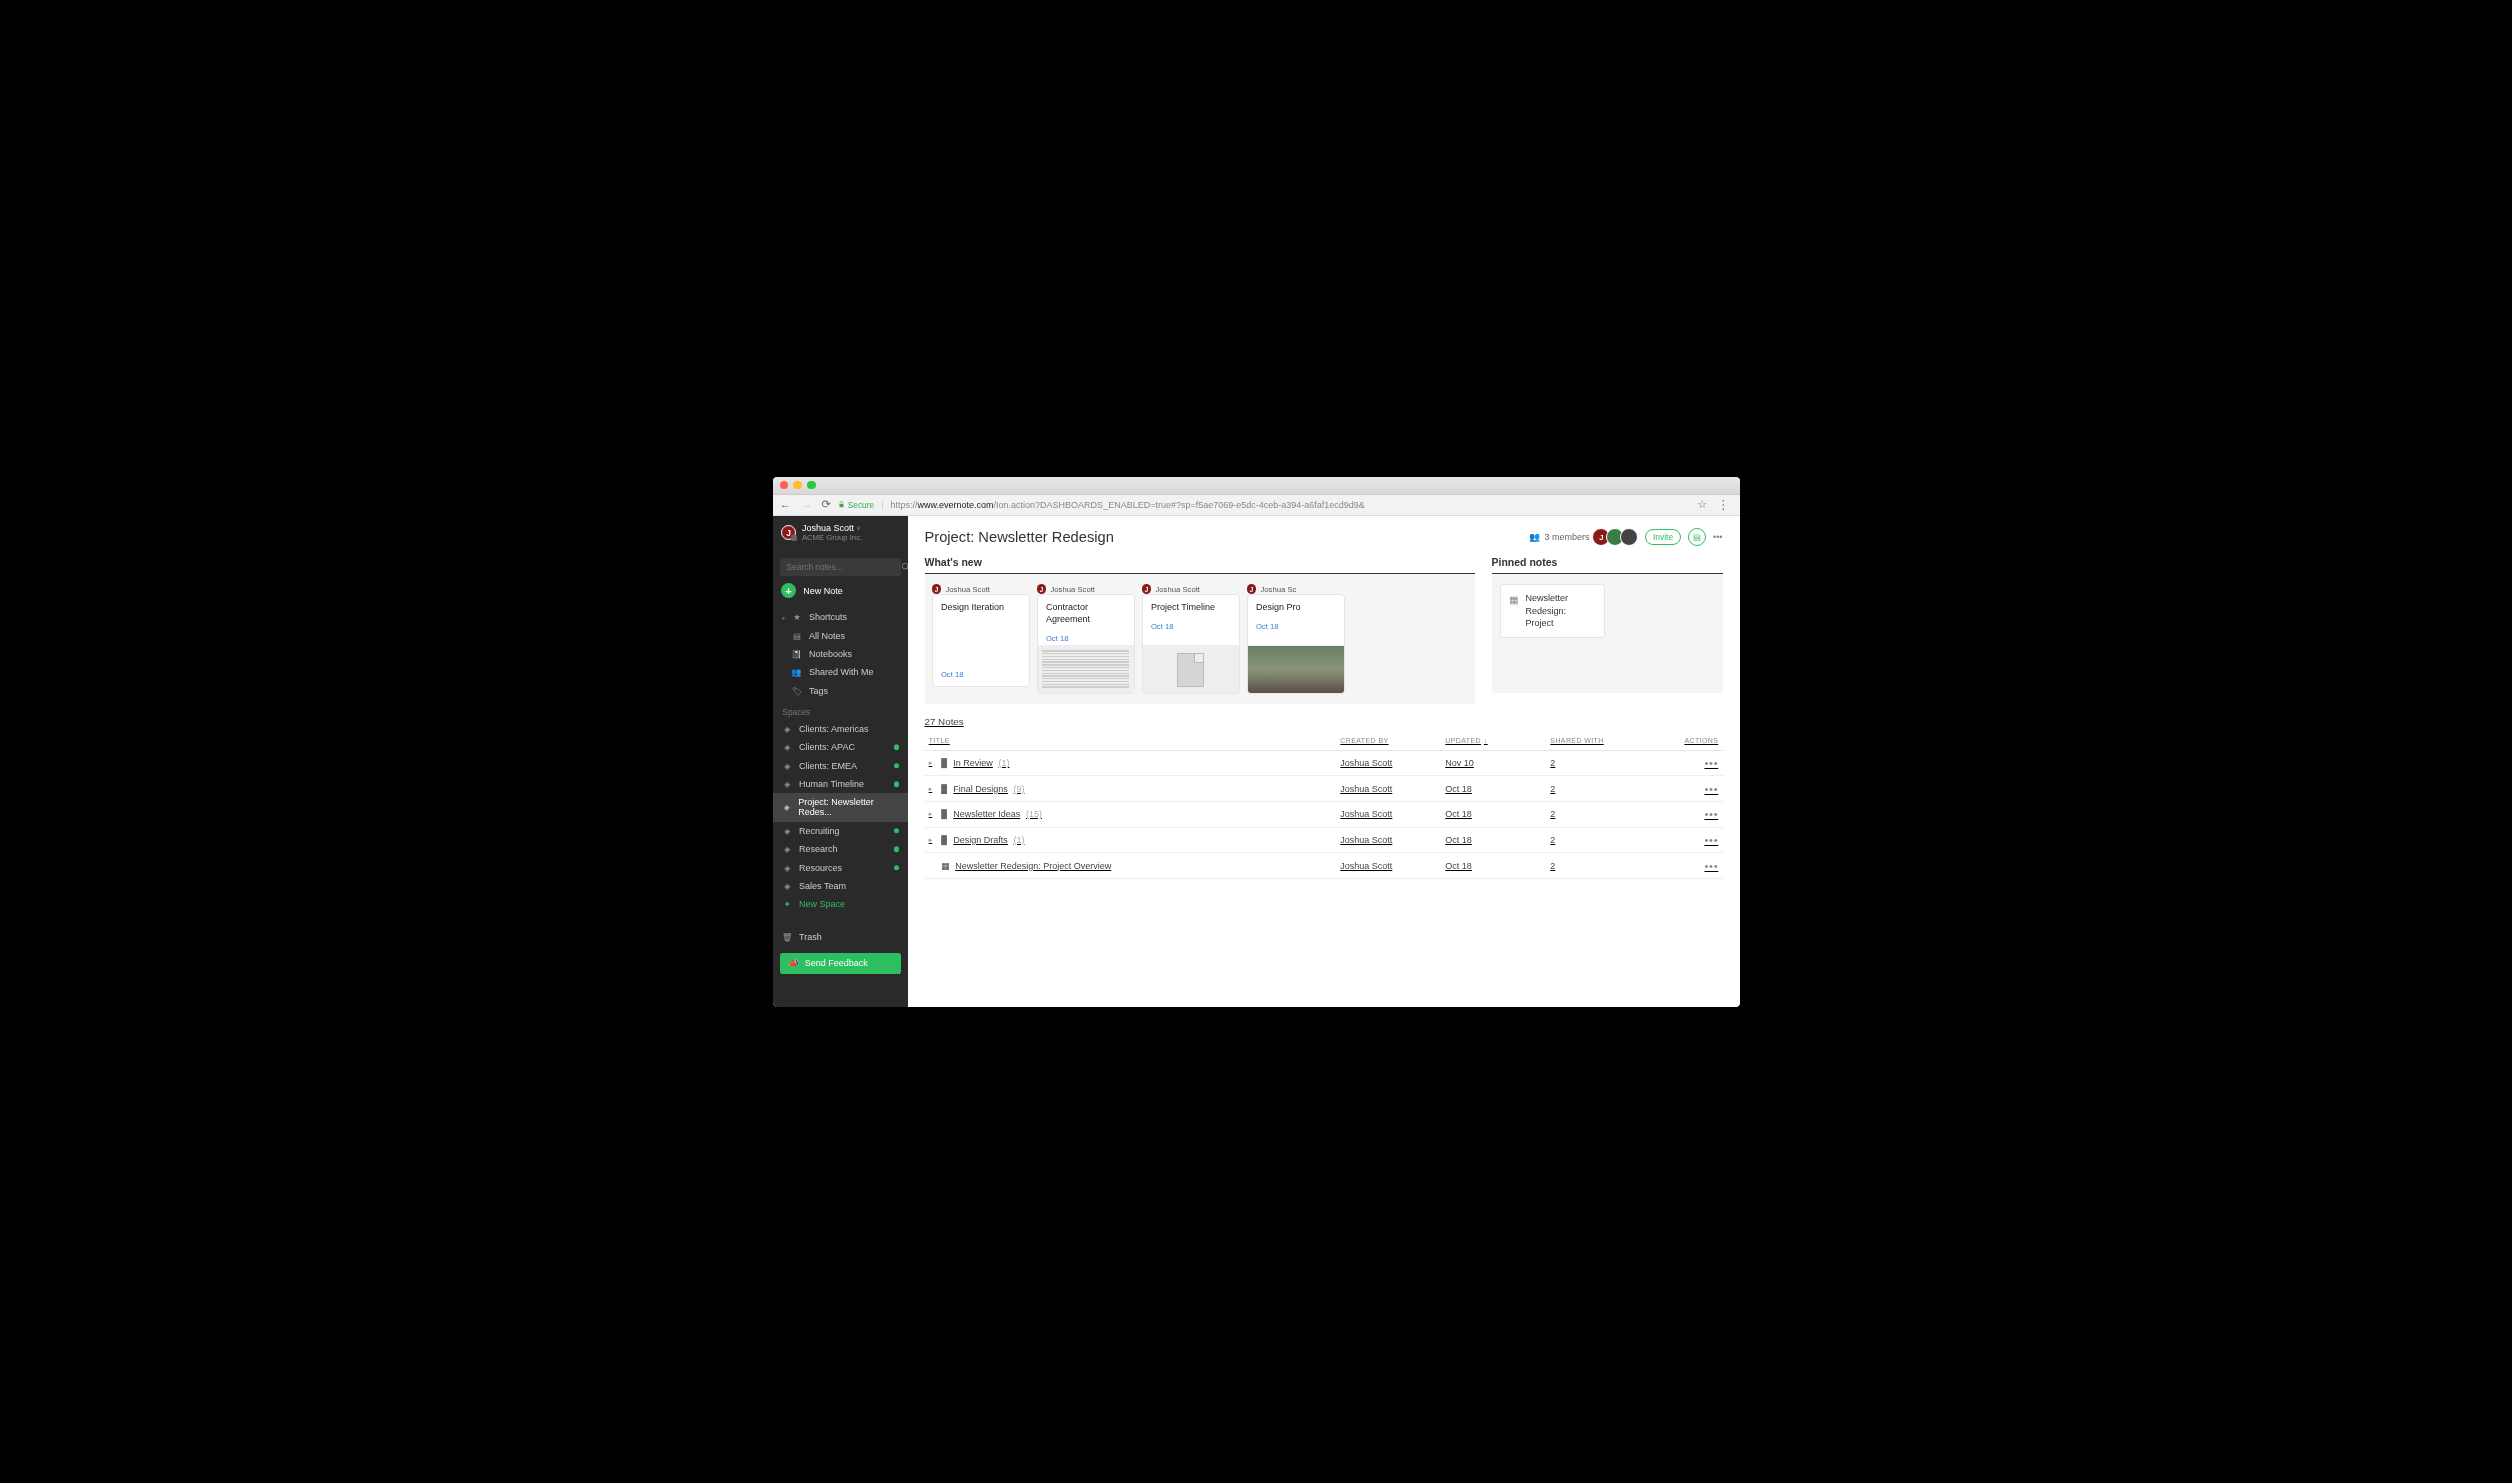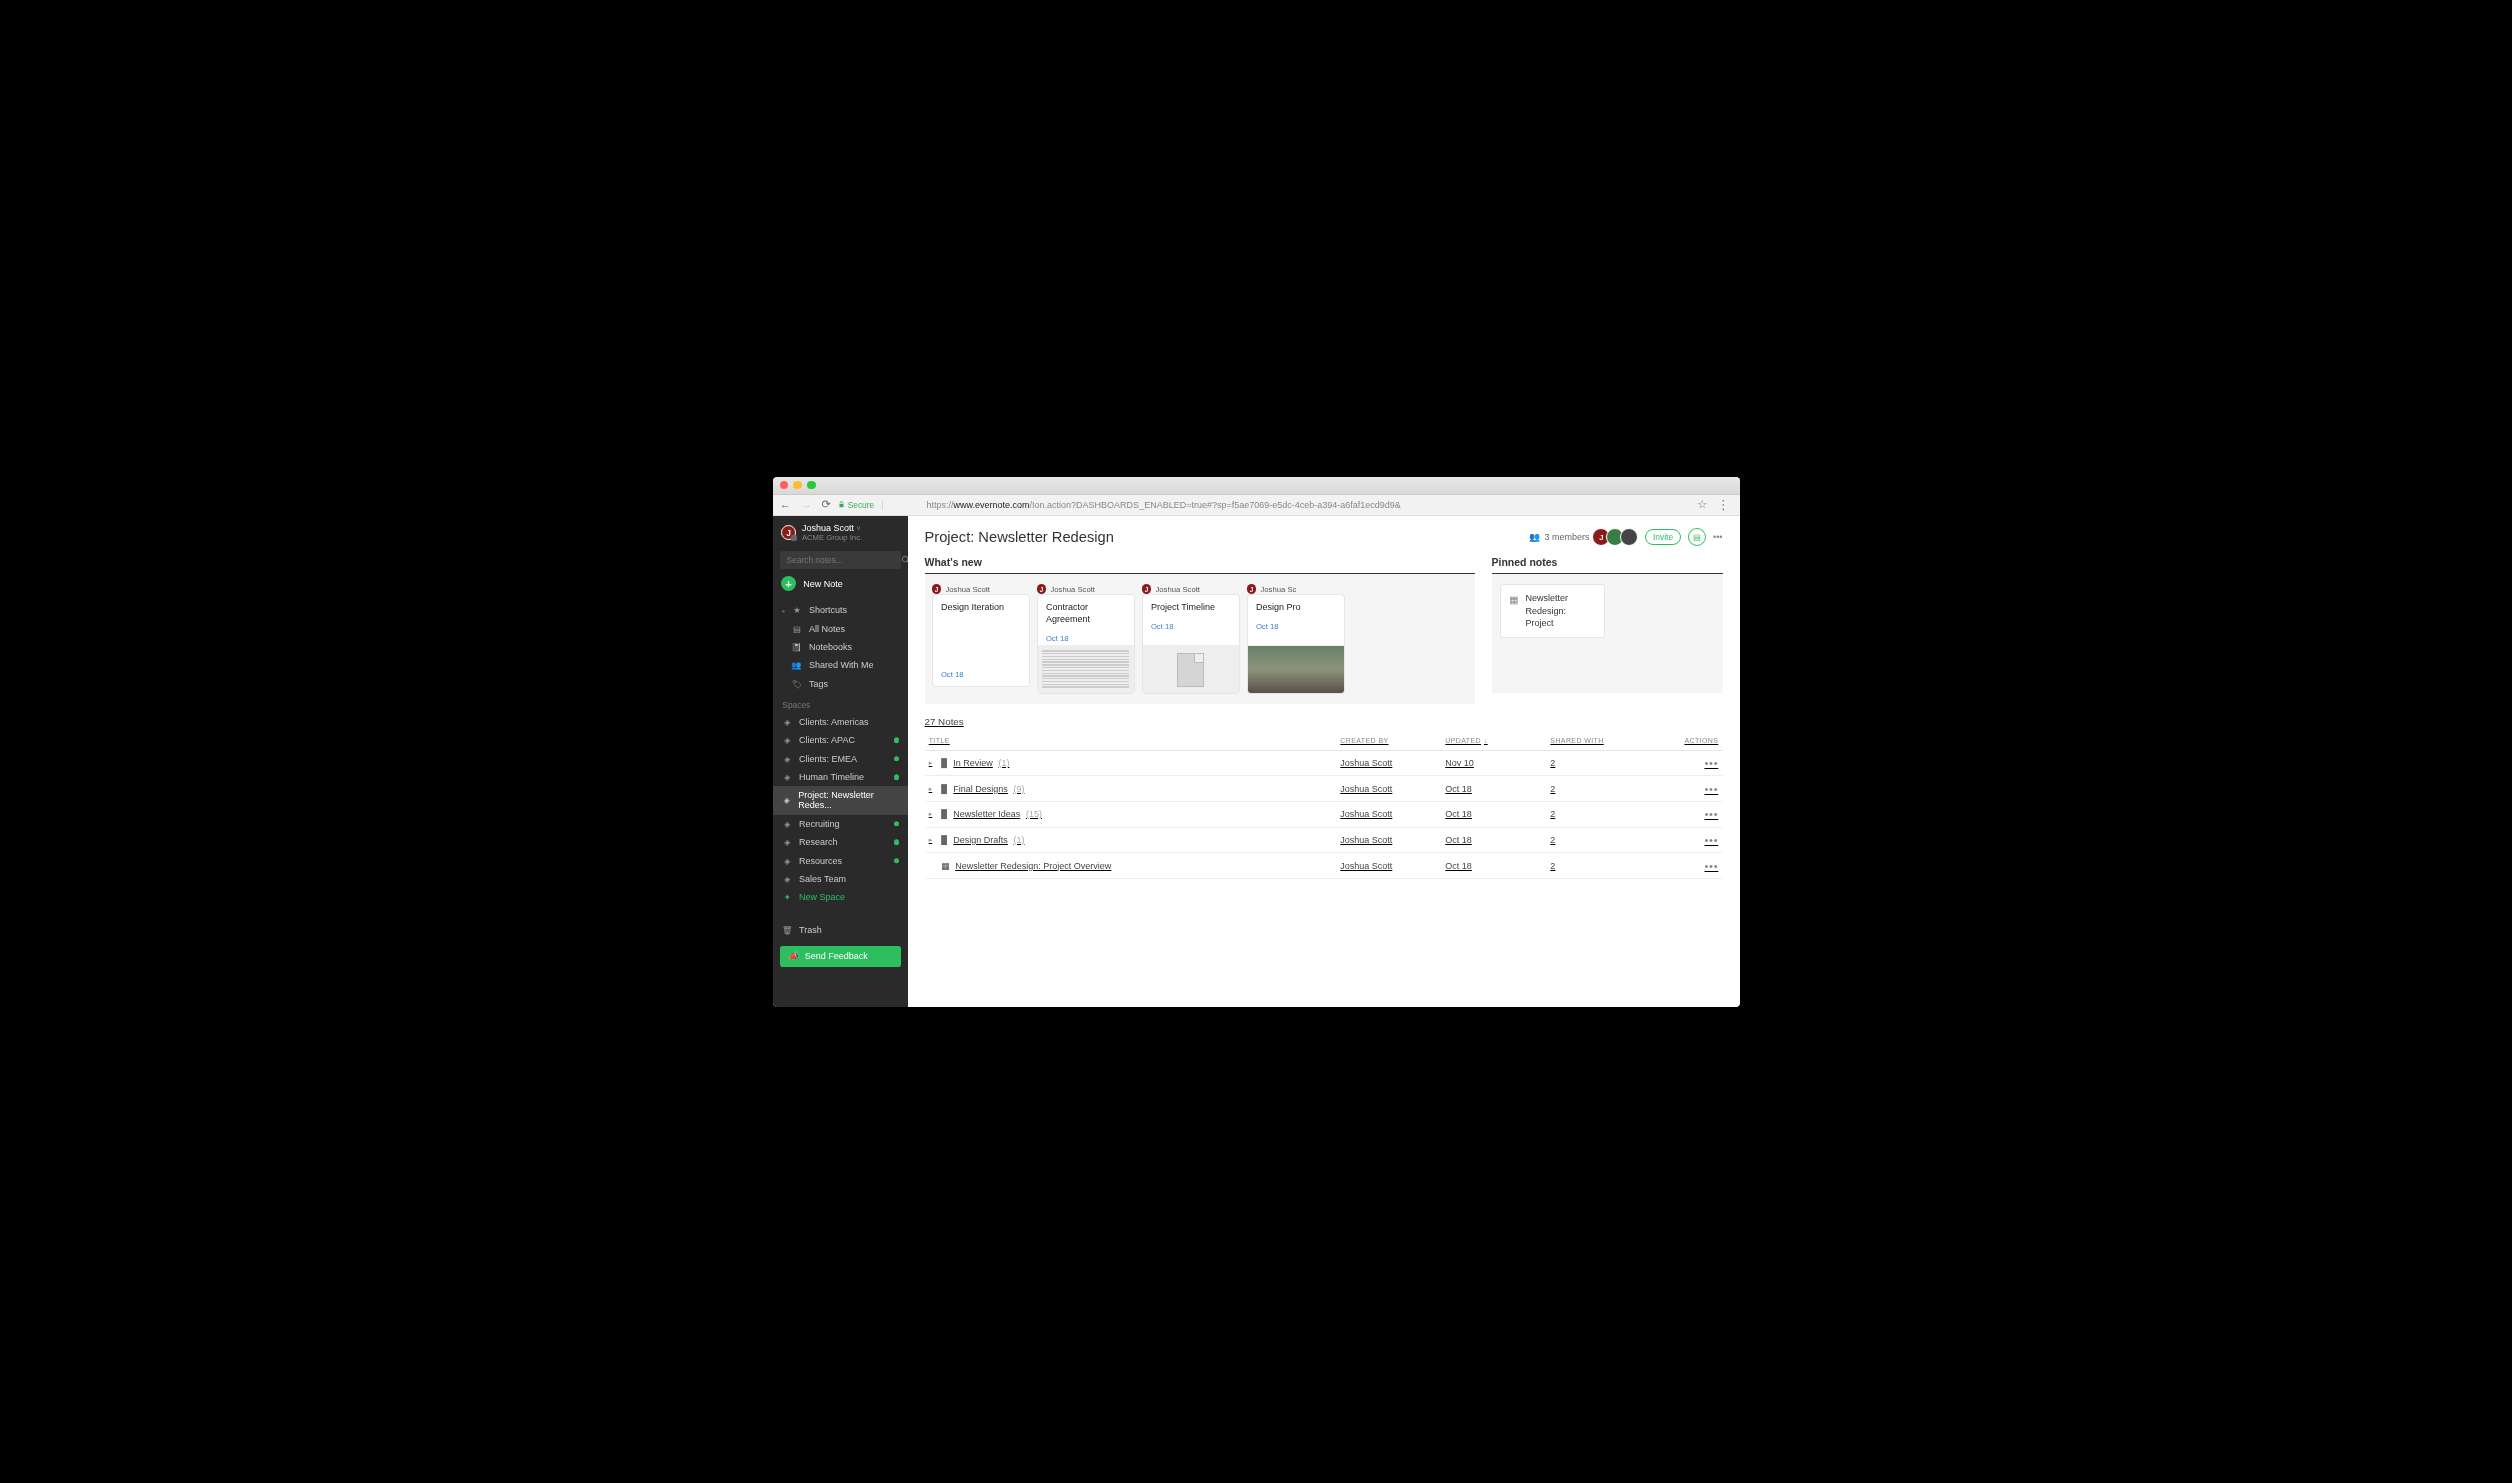--- a/index.html
+++ b/index.html
@@ -17,35 +17,35 @@
 .tab { height: 19.6px; background: #f2f2f2; border-radius: 4.2px 4.2px 0 0; display: flex; align-items: center; padding: 0 7px; font-size: 8.4px; color: #444; width: 126px; position: relative; }
 .tab .favicon { width: 9.8px; height: 9.8px; background: #2dbe60; border-radius: 2.1px; margin-right: 4.2px; display:flex;align-items:center;justify-content:center;color:#fff;font-size:7px;font-weight:bold;}
 .tab-close { position:absolute; right:5.6px; color:#888; font-size:9.8px; cursor:pointer;}
 .tabsbar .account-ico { position:absolute; right:7px; top:4.2px; width:12.6px;height:12.6px;border-radius:50%;background:#aaa; display:flex;align-items:center;justify-content:center;}
 
 
 .urlbar { height: 21px; background: #f2f2f2; border-bottom:0.7px solid #ddd; display:flex; align-items:center; padding:0 7px; font-size:9px; gap:7px; color:#666; }
 .urlbar .nav { display:flex; gap:9.8px; }
 .urlbar .nav span { cursor:pointer; font-size:11.2px; }
 .url-secure { color:#3aab52; font-size:8.4px; display:flex;align-items:center;gap:2.8px;}
-.url-text { color:#222; font-size:9px;margin-left:36px; }
+.url-text { color:#222; font-size:9px; }
 .url-text .dim { color:#888; }
 .urlbar .star { margin-left:auto; color:#777; font-size:11.2px;}
 .urlbar .dots { color:#777; font-size:12.6px; padding:0 2.8px;}
 
 
 .app { display:flex; height: 491px; }
 .sidebar { width: 135px; background:#2a2a2a; color:#bbb; display:flex; flex-direction:column; font-size:9px; }
 .sb-top { padding:7px 8.4px; display:flex; align-items:center; gap:5.6px;}
 .sb-avatar { width:15.4px;height:15.4px;border-radius:50%;background:#8b1a1a; display:flex;align-items:center;justify-content:center;color:#fff;font-weight:bold;font-size:8.4px;border:0.7px solid #fff;position:relative;}
 .sb-avatar::after{content:'';position:absolute;bottom:-1.4px;right:-1.4px;width:5.6px;height:5.6px;background:#666;border-radius:1.4px;}
 .sb-user-info { line-height:1.2;}
 .sb-user-name { color:#fff; font-size:9px;}
 .sb-user-sub { color:#888; font-size:7.7px;}
-.sb-search { margin:1px 7px 7px; background:#3a3a3a; border-radius:2.8px; padding:4.2px 7px; display:flex; align-items:flex-start; gap:4.2px; color:#888; font-size:8.4px;}
+.sb-search { margin:8px 7px 7px; background:#3a3a3a; border-radius:2.8px; padding:4.2px 7px; display:flex; align-items:flex-start; gap:4.2px; color:#888; font-size:8.4px;}
 .sb-search input { background:transparent; border:none; color:#bbb; outline:none; flex:1; font-size:8.4px;}
 .sb-new { margin:0 8.4px 9.8px; display:flex; align-items:center; gap:7px; color:#fff; cursor:pointer; }
 .sb-new .plus { width:15.4px;height:15.4px;border-radius:50%;background:#2dbe60; display:flex;align-items:center;justify-content:center;color:#fff;font-size:11.2px;font-weight:bold;}
 .sb-item { padding:4.2px 8.4px 4.2px 9.8px; display:flex;align-items:center;gap:7px; cursor:pointer; color:#ccc; position:relative;}
 .sb-item.active { background:#444; color:#fff;}
 .sb-item .ico { width:9.8px; display:flex;justify-content:center;font-size:8.4px;color:#999;}
 .sb-item.active .ico { color:#ccc;}
 .sb-caret { width:5.6px; color:#666; font-size:6.3px; margin-right:-2.8px;}
 .sb-header { padding:7px 9.8px 2.8px; color:#777; font-size:8.4px;}
 .sb-space .dot { width:5.6px;height:5.6px;border-radius:50%;background:#2dbe60; position:absolute; right:8.4px; top:50%; transform:translateY(-50%);}

